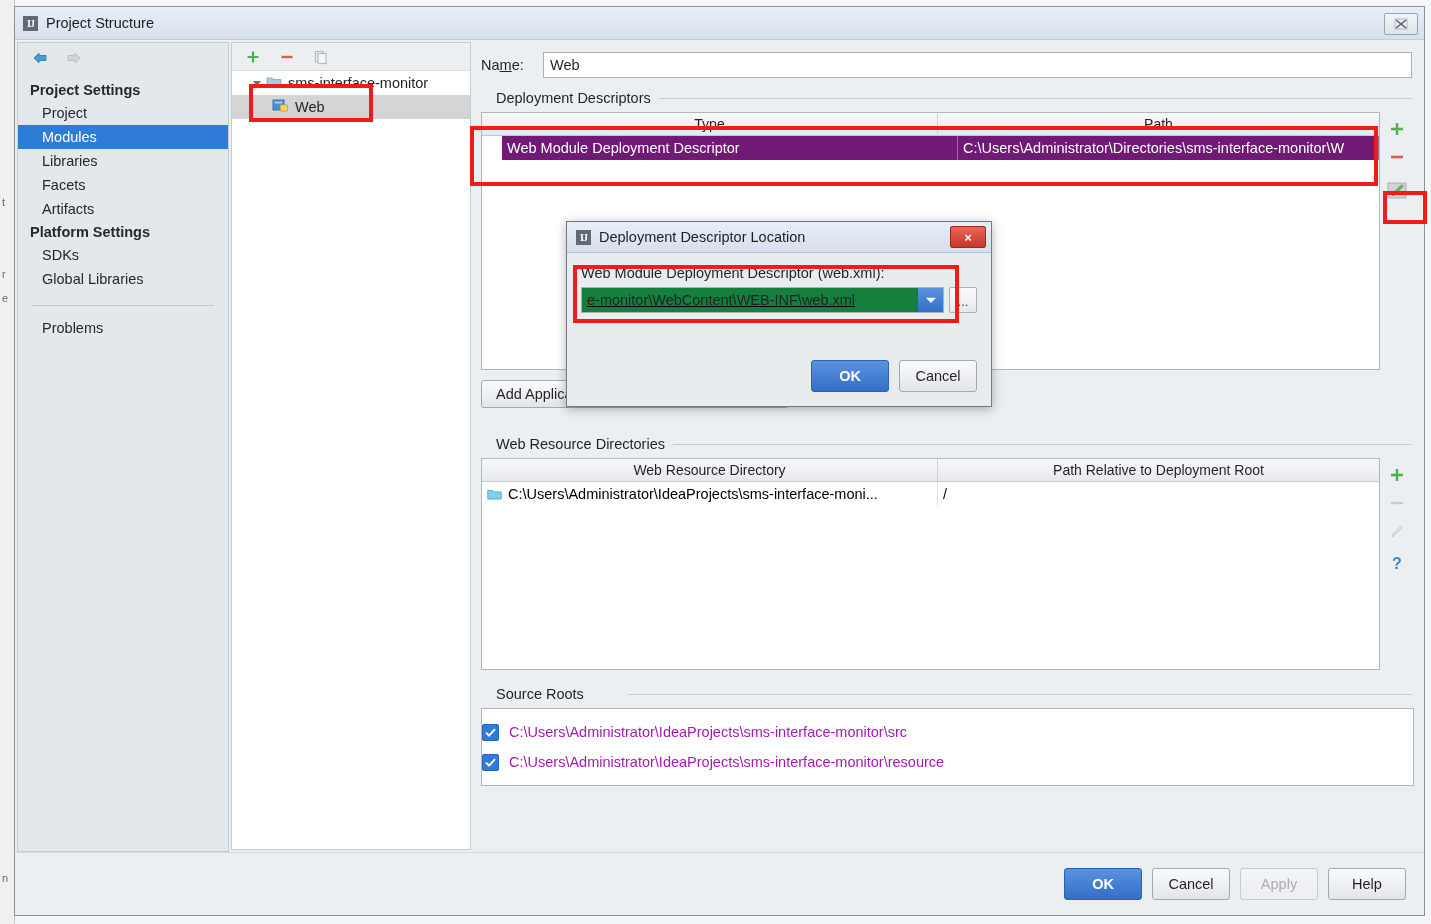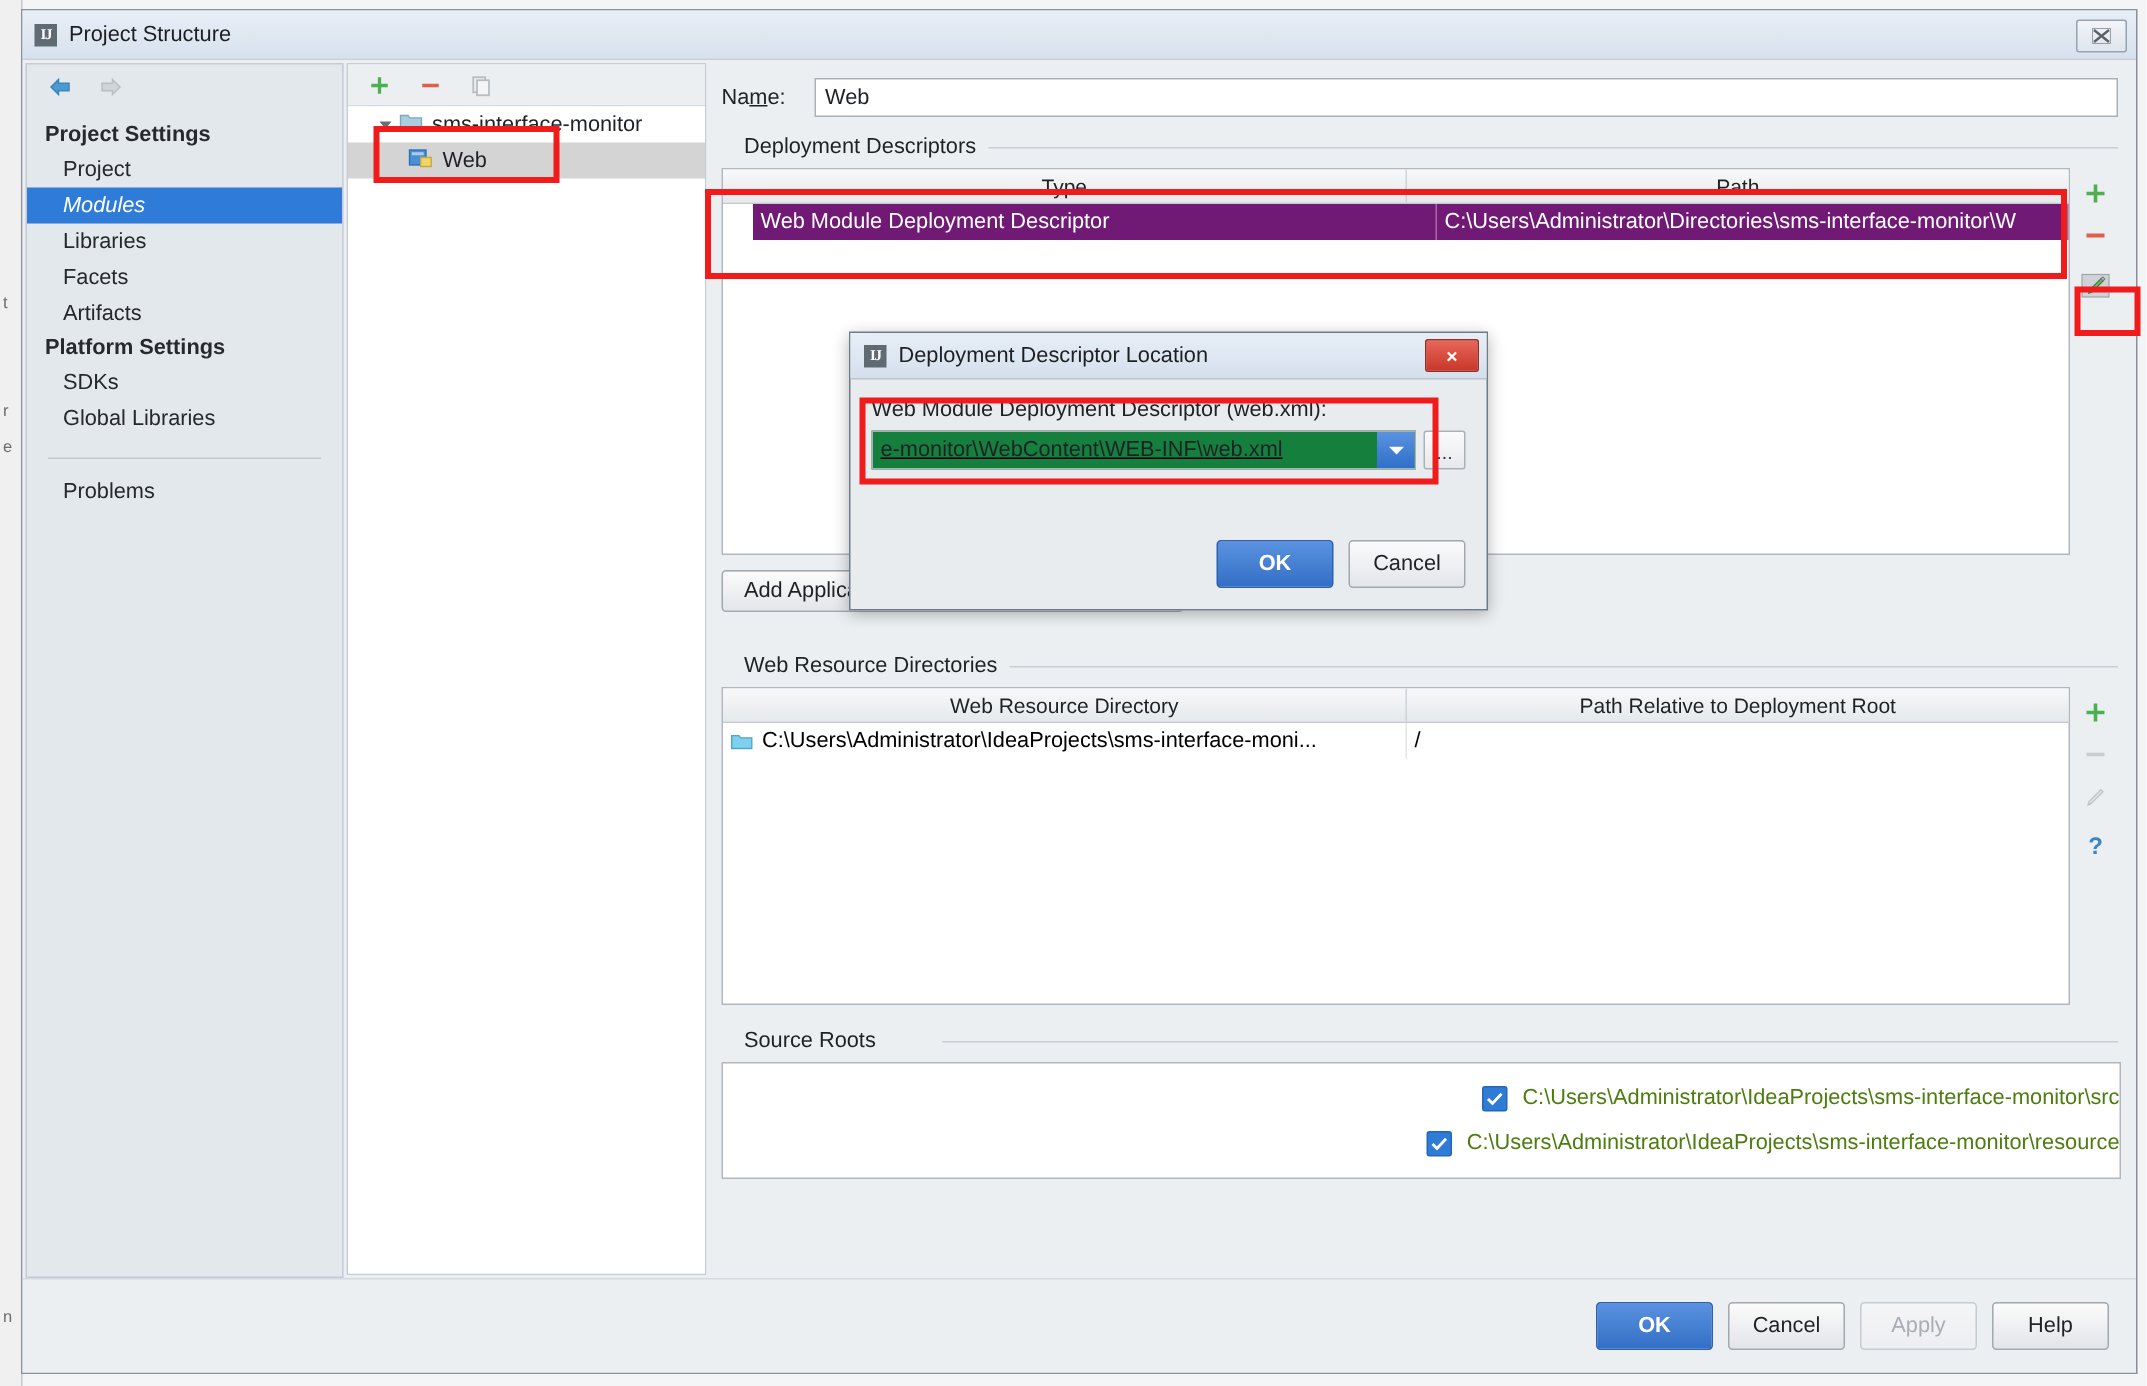--- a/index.html
+++ b/index.html
@@ -131,21 +131,20 @@
   .sb-item {
     font-size: 14.5px;
     color: #25292d;
     padding: 3px 0 3px 24px;
     cursor: pointer;
     line-height: 18px;
   }
   .sb-item.selected {
     background: #2f7bd8;
     color: #ffffff;
-    font-style: italic;
   }
   .sb-sep {
     height: 1px;
     background: #c3c9cf;
     margin: 14px 14px 10px 14px;
   }
 
   
   .ps-tree {
     width: 238px;
@@ -320,24 +319,23 @@
   .src-box {
     background: #ffffff;
     border: 1px solid #b0b7be;
     margin-right: 8px;
     padding: 8px 0;
   }
   .src-row {
     display: flex;
     align-items: center;
     height: 30px;
-    padding-left: 14px;
-    font-size: 14.5px;
-    color: #4d7c0f;
-    justify-content: flex-end;
+    padding-left: 0;
+    font-size: 14.5px;
+    color: #a21caf;
   }
   .cbx {
     width: 15px; height: 15px;
     background: #2f7bd8;
     border: 1px solid #2566b5;
     border-radius: 2px;
     margin-right: 10px;
     flex: none;
     display: flex; align-items: center; justify-content: center;
     cursor: pointer;

